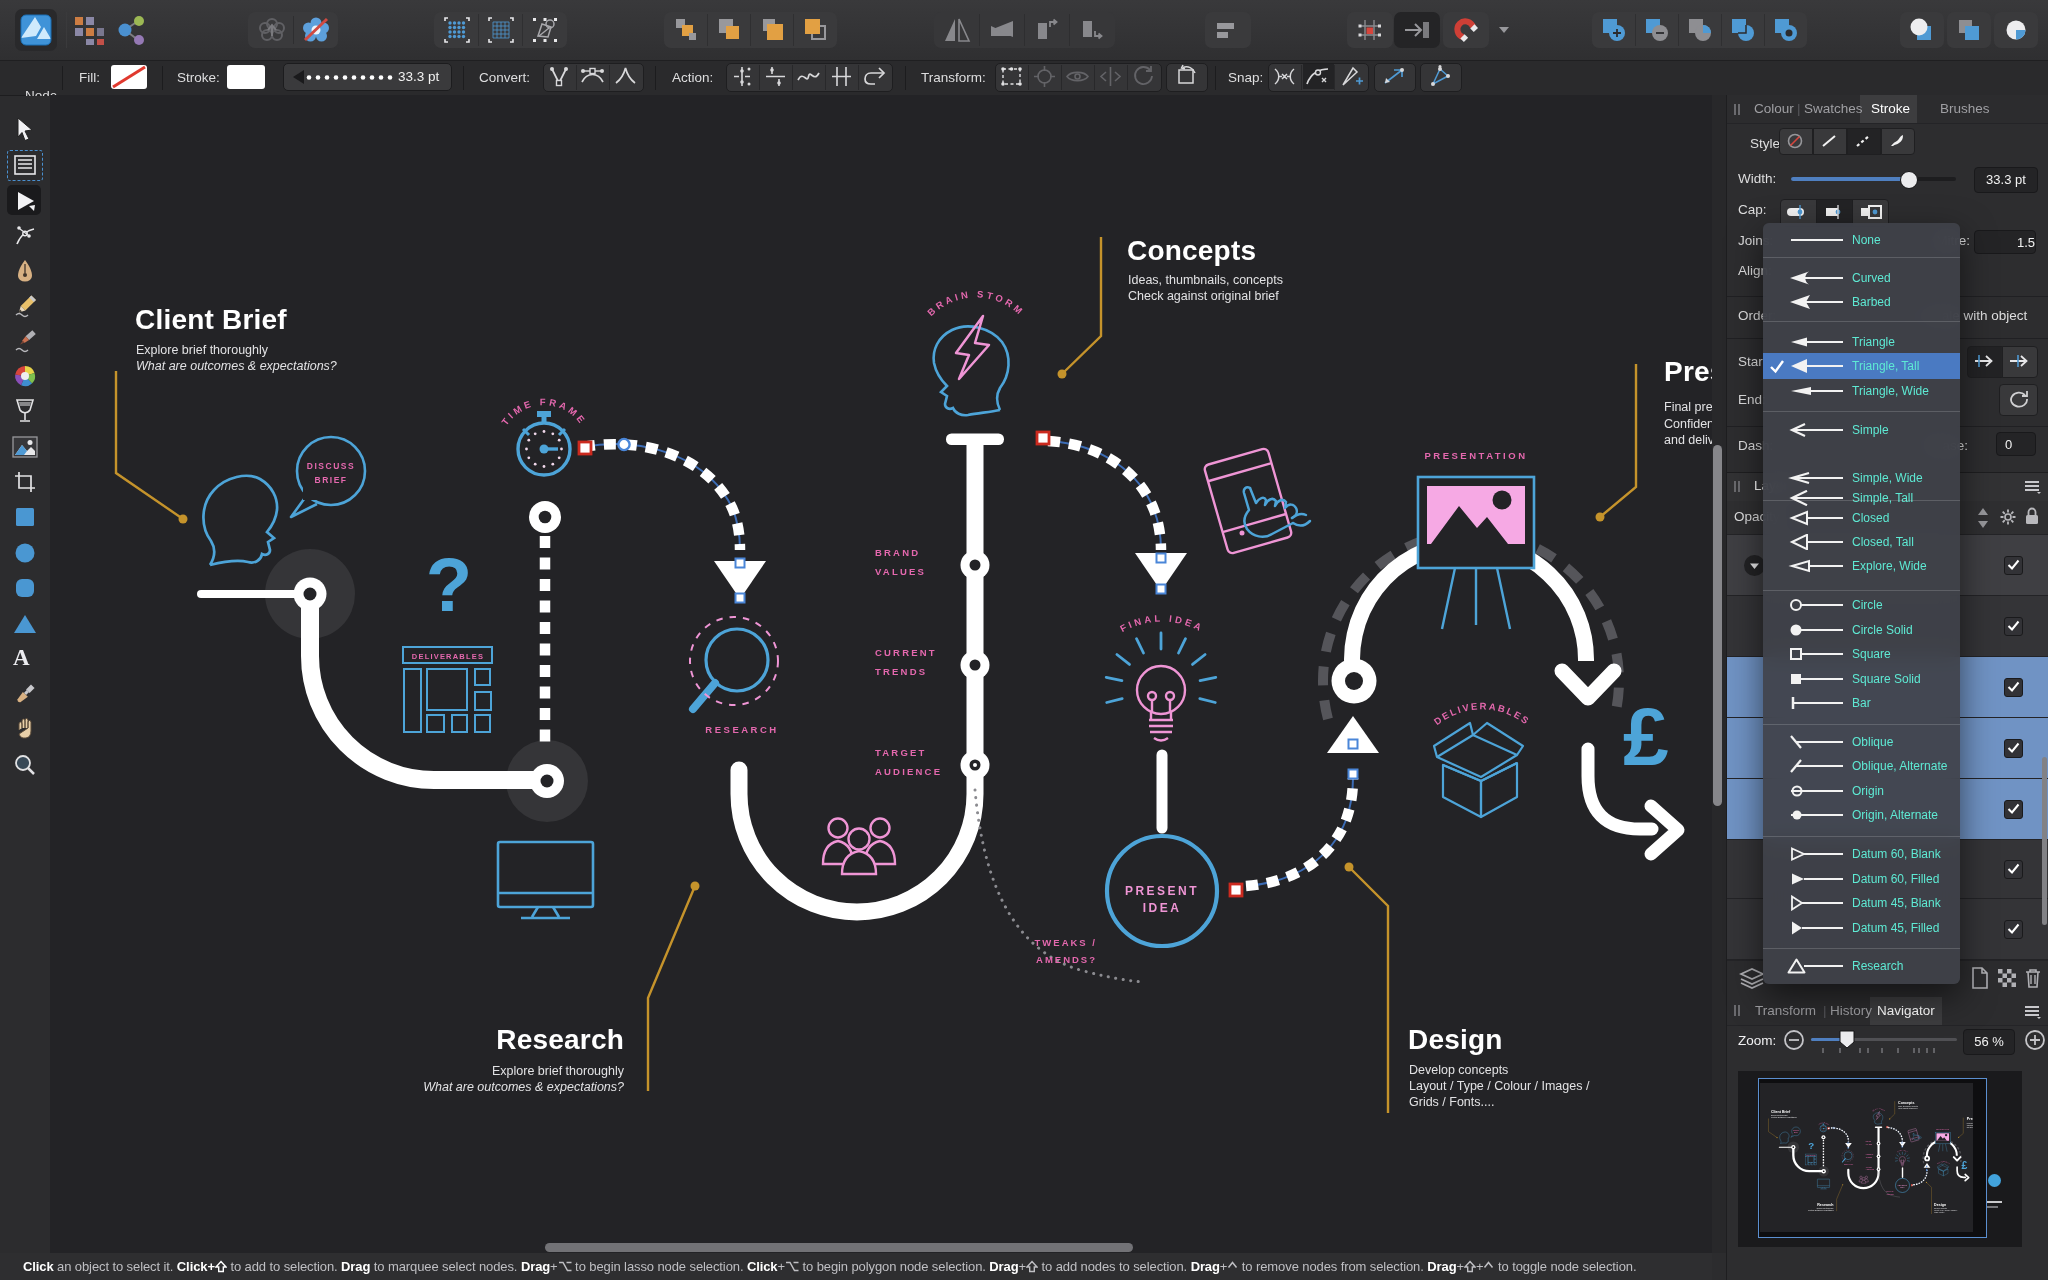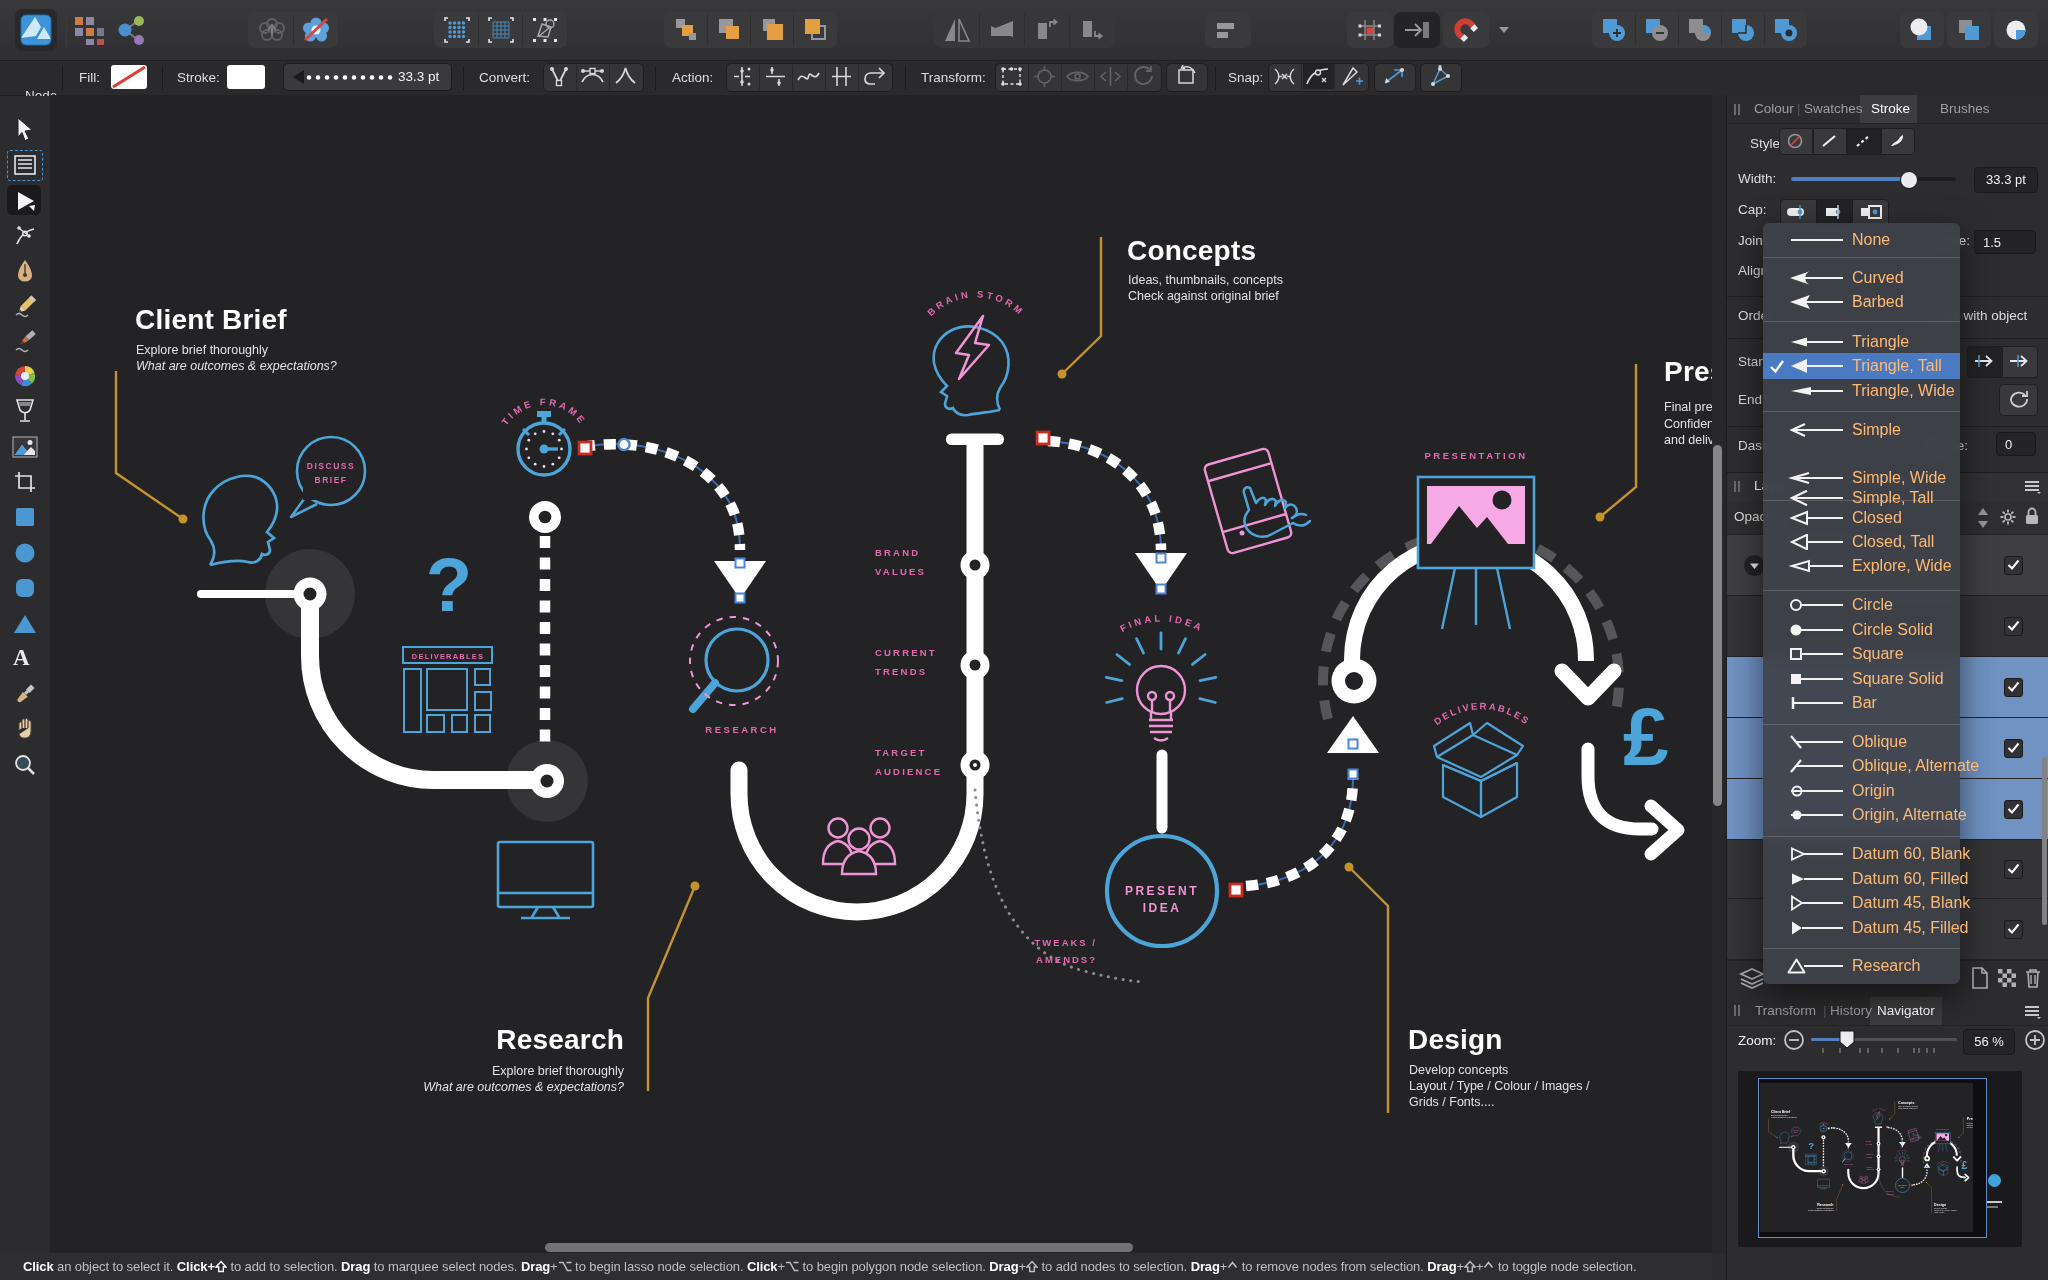--- a/index.html
+++ b/index.html
@@ -11,21 +11,21 @@
 #status{position:absolute;left:0;top:1253px;width:1712px;height:27px;background:#2e2e30;color:#bfbfc3;font-size:13px;letter-spacing:-0.1px;line-height:27px;white-space:nowrap;overflow:hidden;}
 #status b{color:#fff;font-weight:bold;}
 #panel{position:absolute;left:1726px;top:95px;width:322px;height:1185px;background:#2d2d2f;border-left:1px solid #1e1e20;}
 #gutter{position:absolute;left:1712px;top:95px;width:14px;height:1158px;background:#28282a;}
 .tbtn{position:absolute;background:#3a3a3c;border-radius:7px;}
 .sep{position:absolute;width:1px;background:#212123;}
 .csep{position:absolute;width:1px;height:24px;top:66px;background:#1c1c1e;}
 .pbtn{position:absolute;background:#39393b;border:1px solid #1f1f21;}
 .dark{background:#232325 !important;}
 svg{display:block}
-.mrow{position:absolute;left:0;width:224px;height:25px;color:#fdba74;font-size:16px;white-space:nowrap;}
+.mrow{position:absolute;left:0;width:224px;height:25px;color:#5eead4;font-size:12px;white-space:nowrap;}
 .mrow .mt{position:absolute;left:89px;top:4px;line-height:16px;}
 .msep{position:absolute;left:0;width:197px;height:1px;background:rgba(255,255,255,0.16);}
 </style></head>
 <body>
 <div id="app">
 <div id="topbar">
 <div class="tbtn" style="left:15px;top:9px;width:42px;height:42px;background:#29292b;">
         <svg width="42" height="42">
           <rect x="6" y="6" width="30" height="30" rx="5" fill="#3f93d8"></rect>
           <path d="M6,29 L20,8 L26,18 L21,27 Z M22,30 L29,18 L36,30 Z" fill="#cfeafc"></path>
@@ -777,21 +777,21 @@
         <circle cx="17" cy="9" r="2.4" fill="#4f9ad4"></circle>
         <path d="M17,2 V16" stroke="#d8d8da" stroke-width="1.4"></path>
       </svg>
       <svg class="abs" style="left:130px;top:108px" width="26" height="18">
         <rect x="12" y="3" width="12" height="12" fill="none" stroke="#f2f2f2" stroke-width="2"></rect>
         <path d="M4,9 H12" stroke="#f2f2f2" stroke-width="8"></path>
         <circle cx="18" cy="9" r="2.4" fill="#4f9ad4"></circle>
       </svg>
       <div class="lbl" style="left:11px;top:138px;">Joins:</div>
       <div class="lbl" style="left:198px;top:138px;width:45px;text-align:right;">Mitre:</div>
-      <div class="abs" style="left:247px;top:135px;width:62px;height:24px;background:#242426;border:1px solid #19191b;border-radius:4px;color:#f2f2f2;font-size:13px;text-align:left;padding-left:8px;line-height:24px;box-sizing:border-box;">1.5</div>
+      <div class="abs" style="left:247px;top:135px;width:62px;height:24px;background:#242426;border:1px solid #19191b;border-radius:4px;color:#f2f2f2;font-size:13px;text-align:right;padding-left:8px;line-height:24px;box-sizing:border-box;">1.5</div>
       <div class="lbl" style="left:11px;top:168px;">Align:</div>
       <div class="abs" style="left:0;top:201px;width:322px;height:1px;background:#202023;"></div>
       <div class="lbl" style="left:11px;top:213px;">Order:</div>
       <div class="abs" style="left:176px;top:212px;width:17px;height:17px;background:#3a3a3e;border:1px solid #19191b;border-radius:3px;"></div>
       <div class="lbl" style="left:199px;top:213px;">Scale with object</div>
       <div class="abs" style="left:0;top:243px;width:322px;height:1px;background:#202023;"></div>
       <div class="lbl" style="left:11px;top:259px;">Start:</div>
       <div class="pbtn dark" style="left:240px;top:251px;width:34px;height:30px;border-radius:4px 0 0 4px;"></div>
       <div class="pbtn" style="left:275px;top:251px;width:34px;height:30px;border-radius:0 4px 4px 0;"></div>
       <svg class="abs" style="left:245px;top:257px" width="24" height="18">

